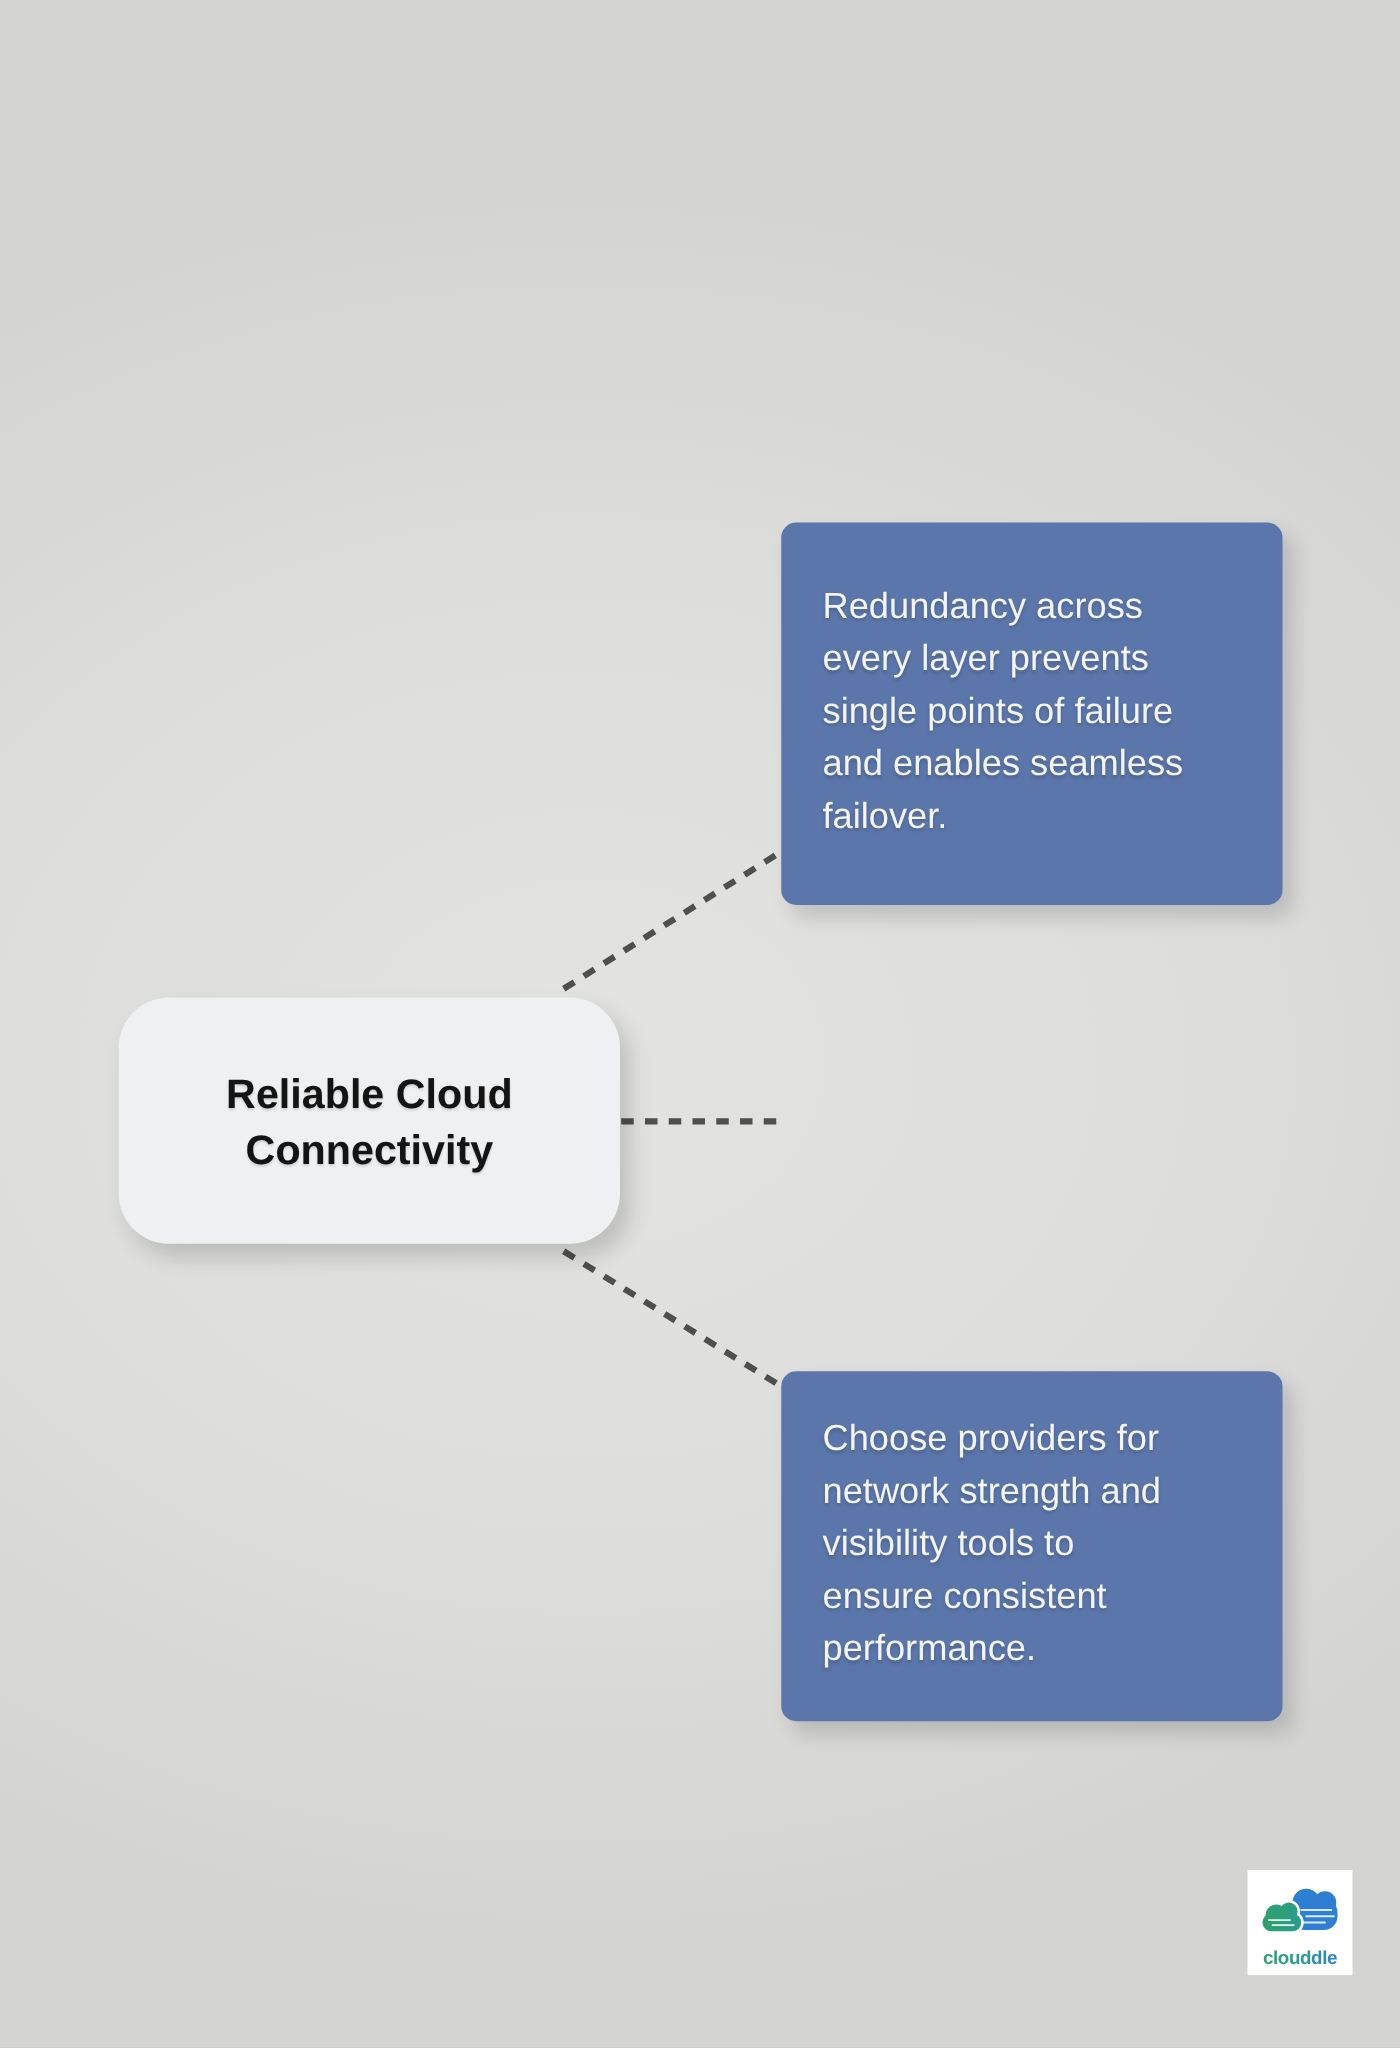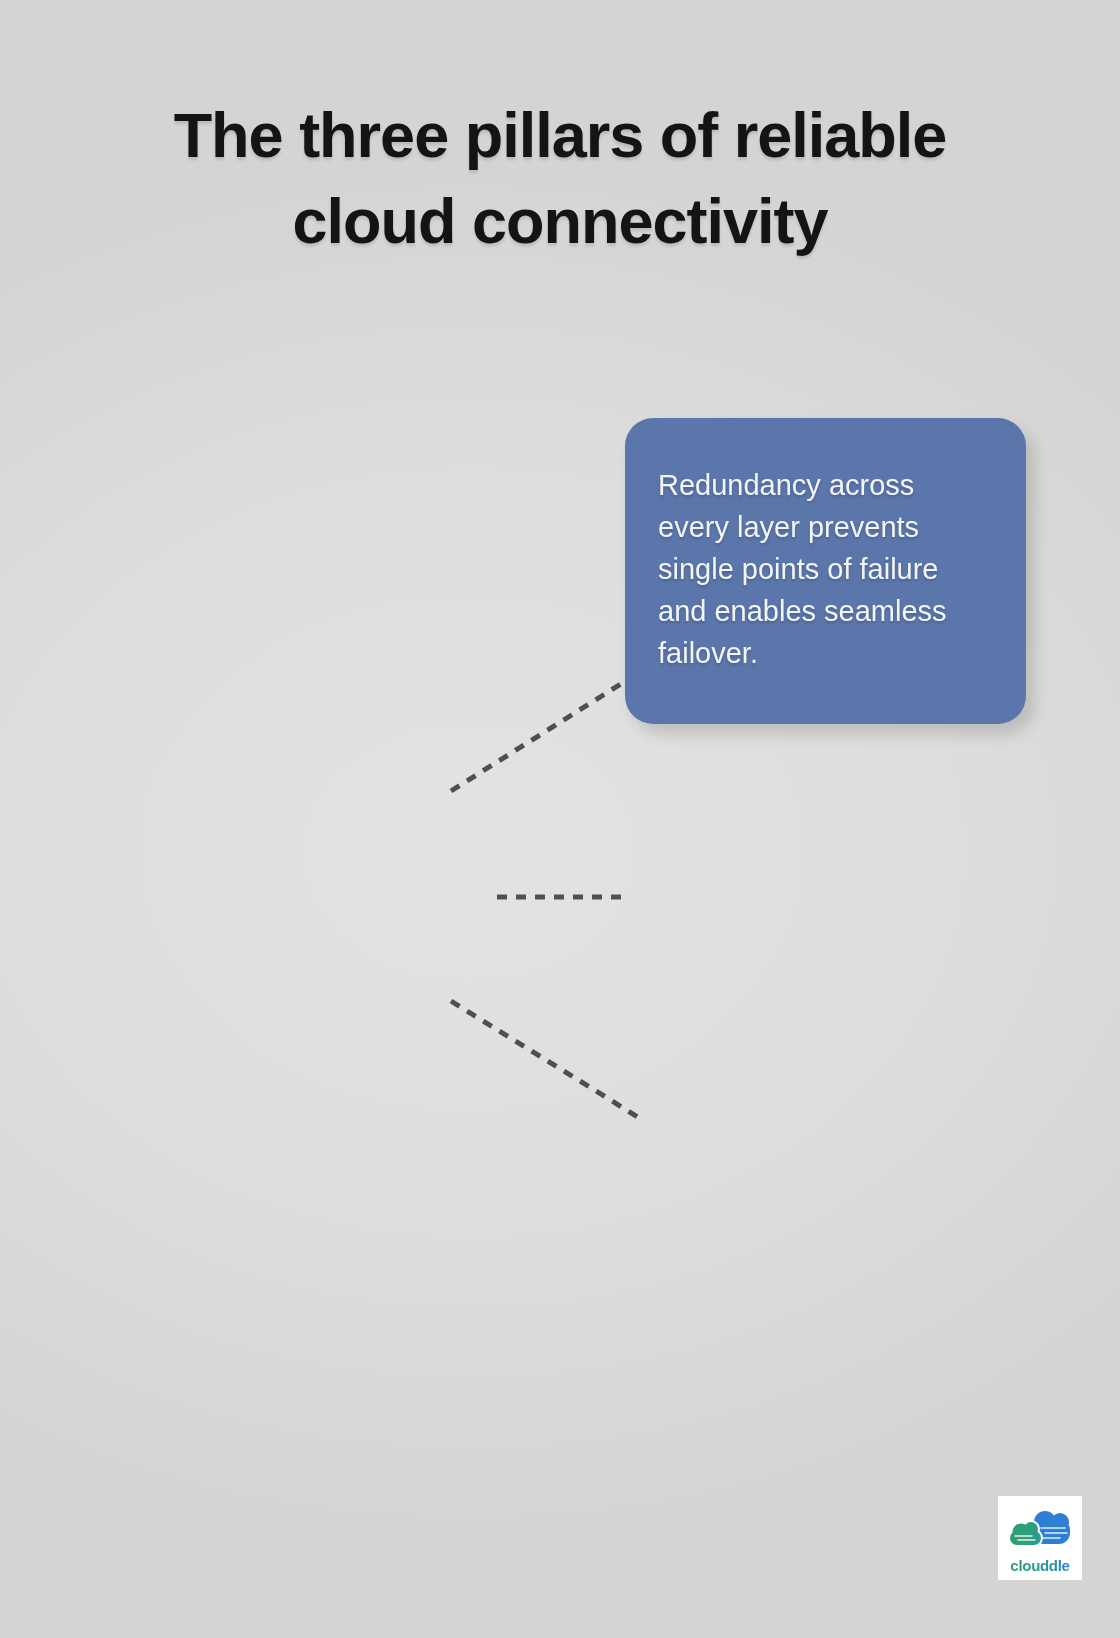--- a/index.html
+++ b/index.html
@@ -76,21 +76,21 @@
     white-space: pre-line;
     text-shadow: 0 2px 2px rgba(0,0,0,0.14);
   }
 
   
   .branch {
     position: absolute;
     left: 625px;
     width: 401px;
     background: var(--card-blue, #5b76aa);
-    border-radius: 28px;
+    border-radius: 12px;
     box-shadow: 8px 10px 16px rgba(0,0,0,0.15);
     display: flex;
     align-items: center;
     box-sizing: border-box;
     padding: 0 30px 4px 33px;
   }
   .branch-1 { top: 418px; height: 306px; }
   .branch-2 { top: 759px; height: 278px; }
   .branch-3 { top: 1097px; height: 280px; }
   .branch .branch-text {
@@ -112,39 +112,48 @@
     height: 84px;
     background: #ffffff;
   }
   .logo svg { display: block; width: 84px; height: 84px; }
 </style>
 </head>
 <body>
 
 <div class="canvas">
 
-  <h1 class="page-title">The three pillars of reliable
-cloud connectivity</h1>
 
   <svg class="connectors" viewBox="0 0 1120 1638">
     <line class="dash-line" x1="451" y1="791" x2="643" y2="670"></line>
     <line class="dash-line" x1="497" y1="897" x2="624" y2="897"></line>
     <line class="dash-line" x1="451" y1="1001" x2="641" y2="1119"></line>
   </svg>
 
+  <div class="center-node">
+    <span class="node-label">Reliable Cloud
+Connectivity</span>
+  </div>
 
   <div class="branch branch-1">
     <p class="branch-text">Redundancy across
 every layer prevents
 single points of failure
 and enables seamless
 failover.</p>
   </div>
 
 
+  <div class="branch branch-3">
+    <p class="branch-text">Choose providers for
+network strength and
+visibility tools to
+ensure consistent
+performance.</p>
+  </div>
 
   <div class="logo">
     <svg viewBox="0 0 84 84">
       <defs>
         <linearGradient id="lgText" x1="0" y1="0" x2="1" y2="0">
           <stop offset="0" style="stop-color:var(--logo-green, #2fa06b)"></stop>
           <stop offset="0.45" style="stop-color:var(--logo-teal, #2a9d8f)"></stop>
           <stop offset="1" style="stop-color:var(--logo-blue, #2e7fd4)"></stop>
         </linearGradient>
         <linearGradient id="lgLeftCloud" x1="0" y1="0" x2="1" y2="0">

